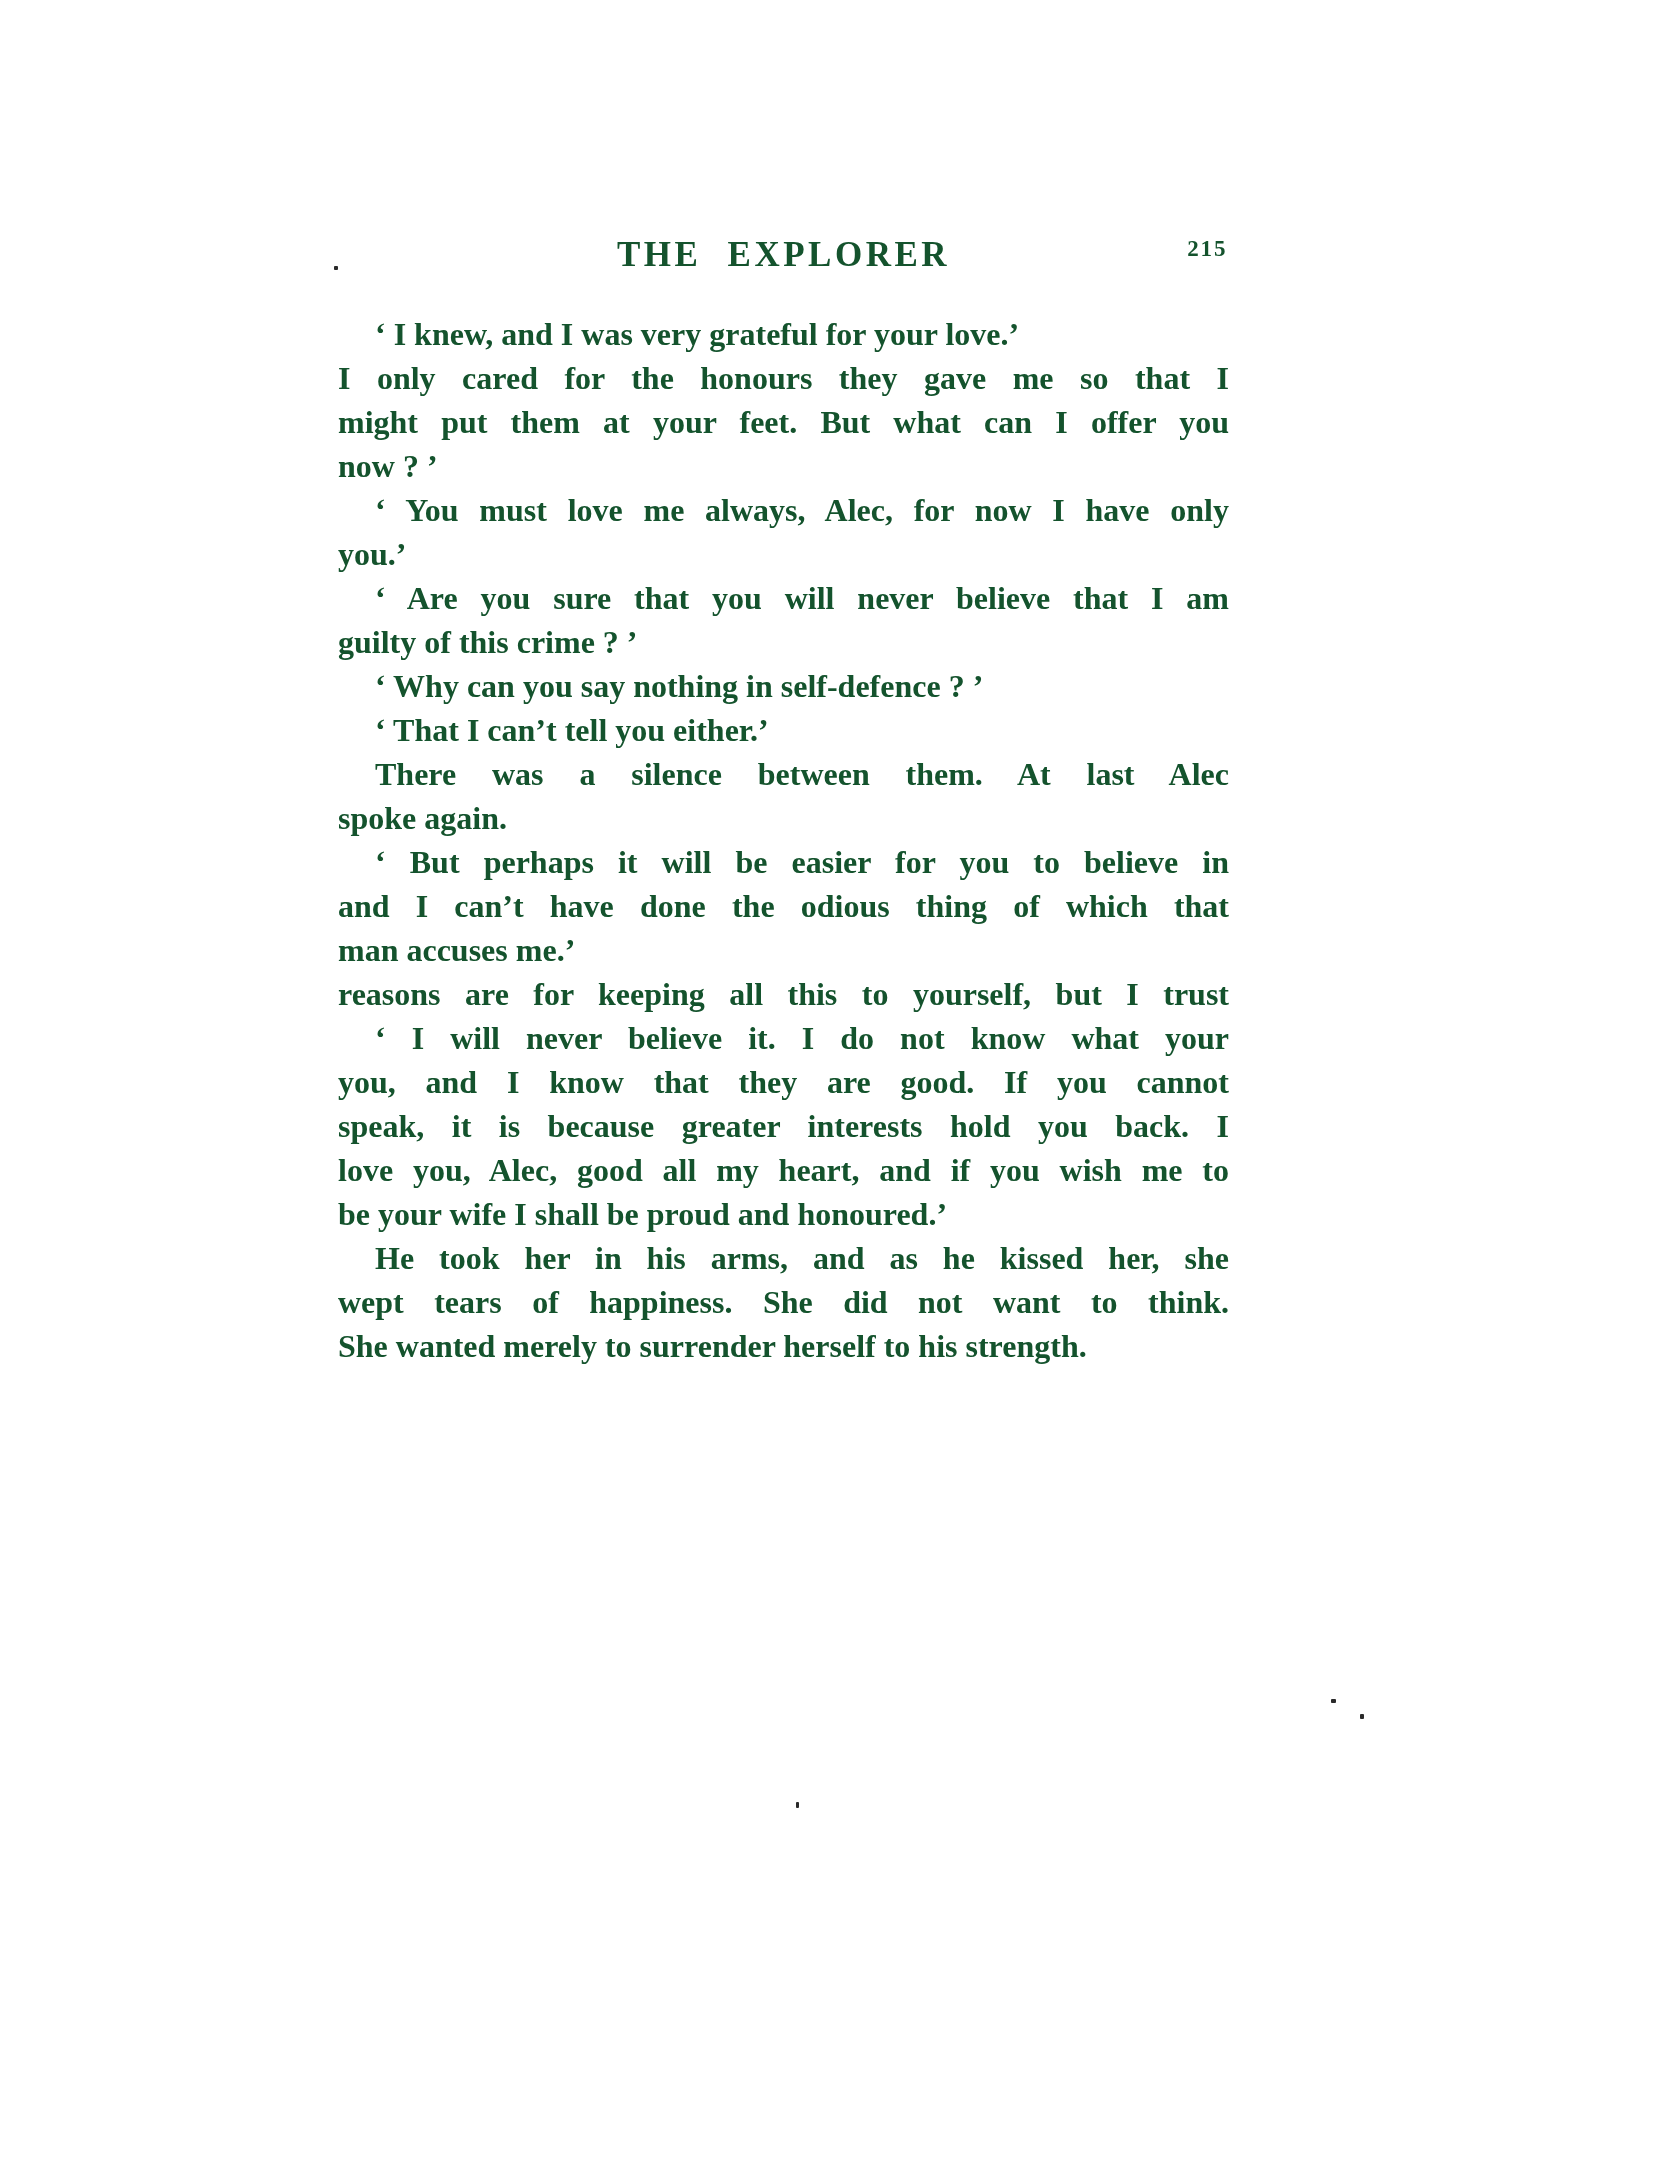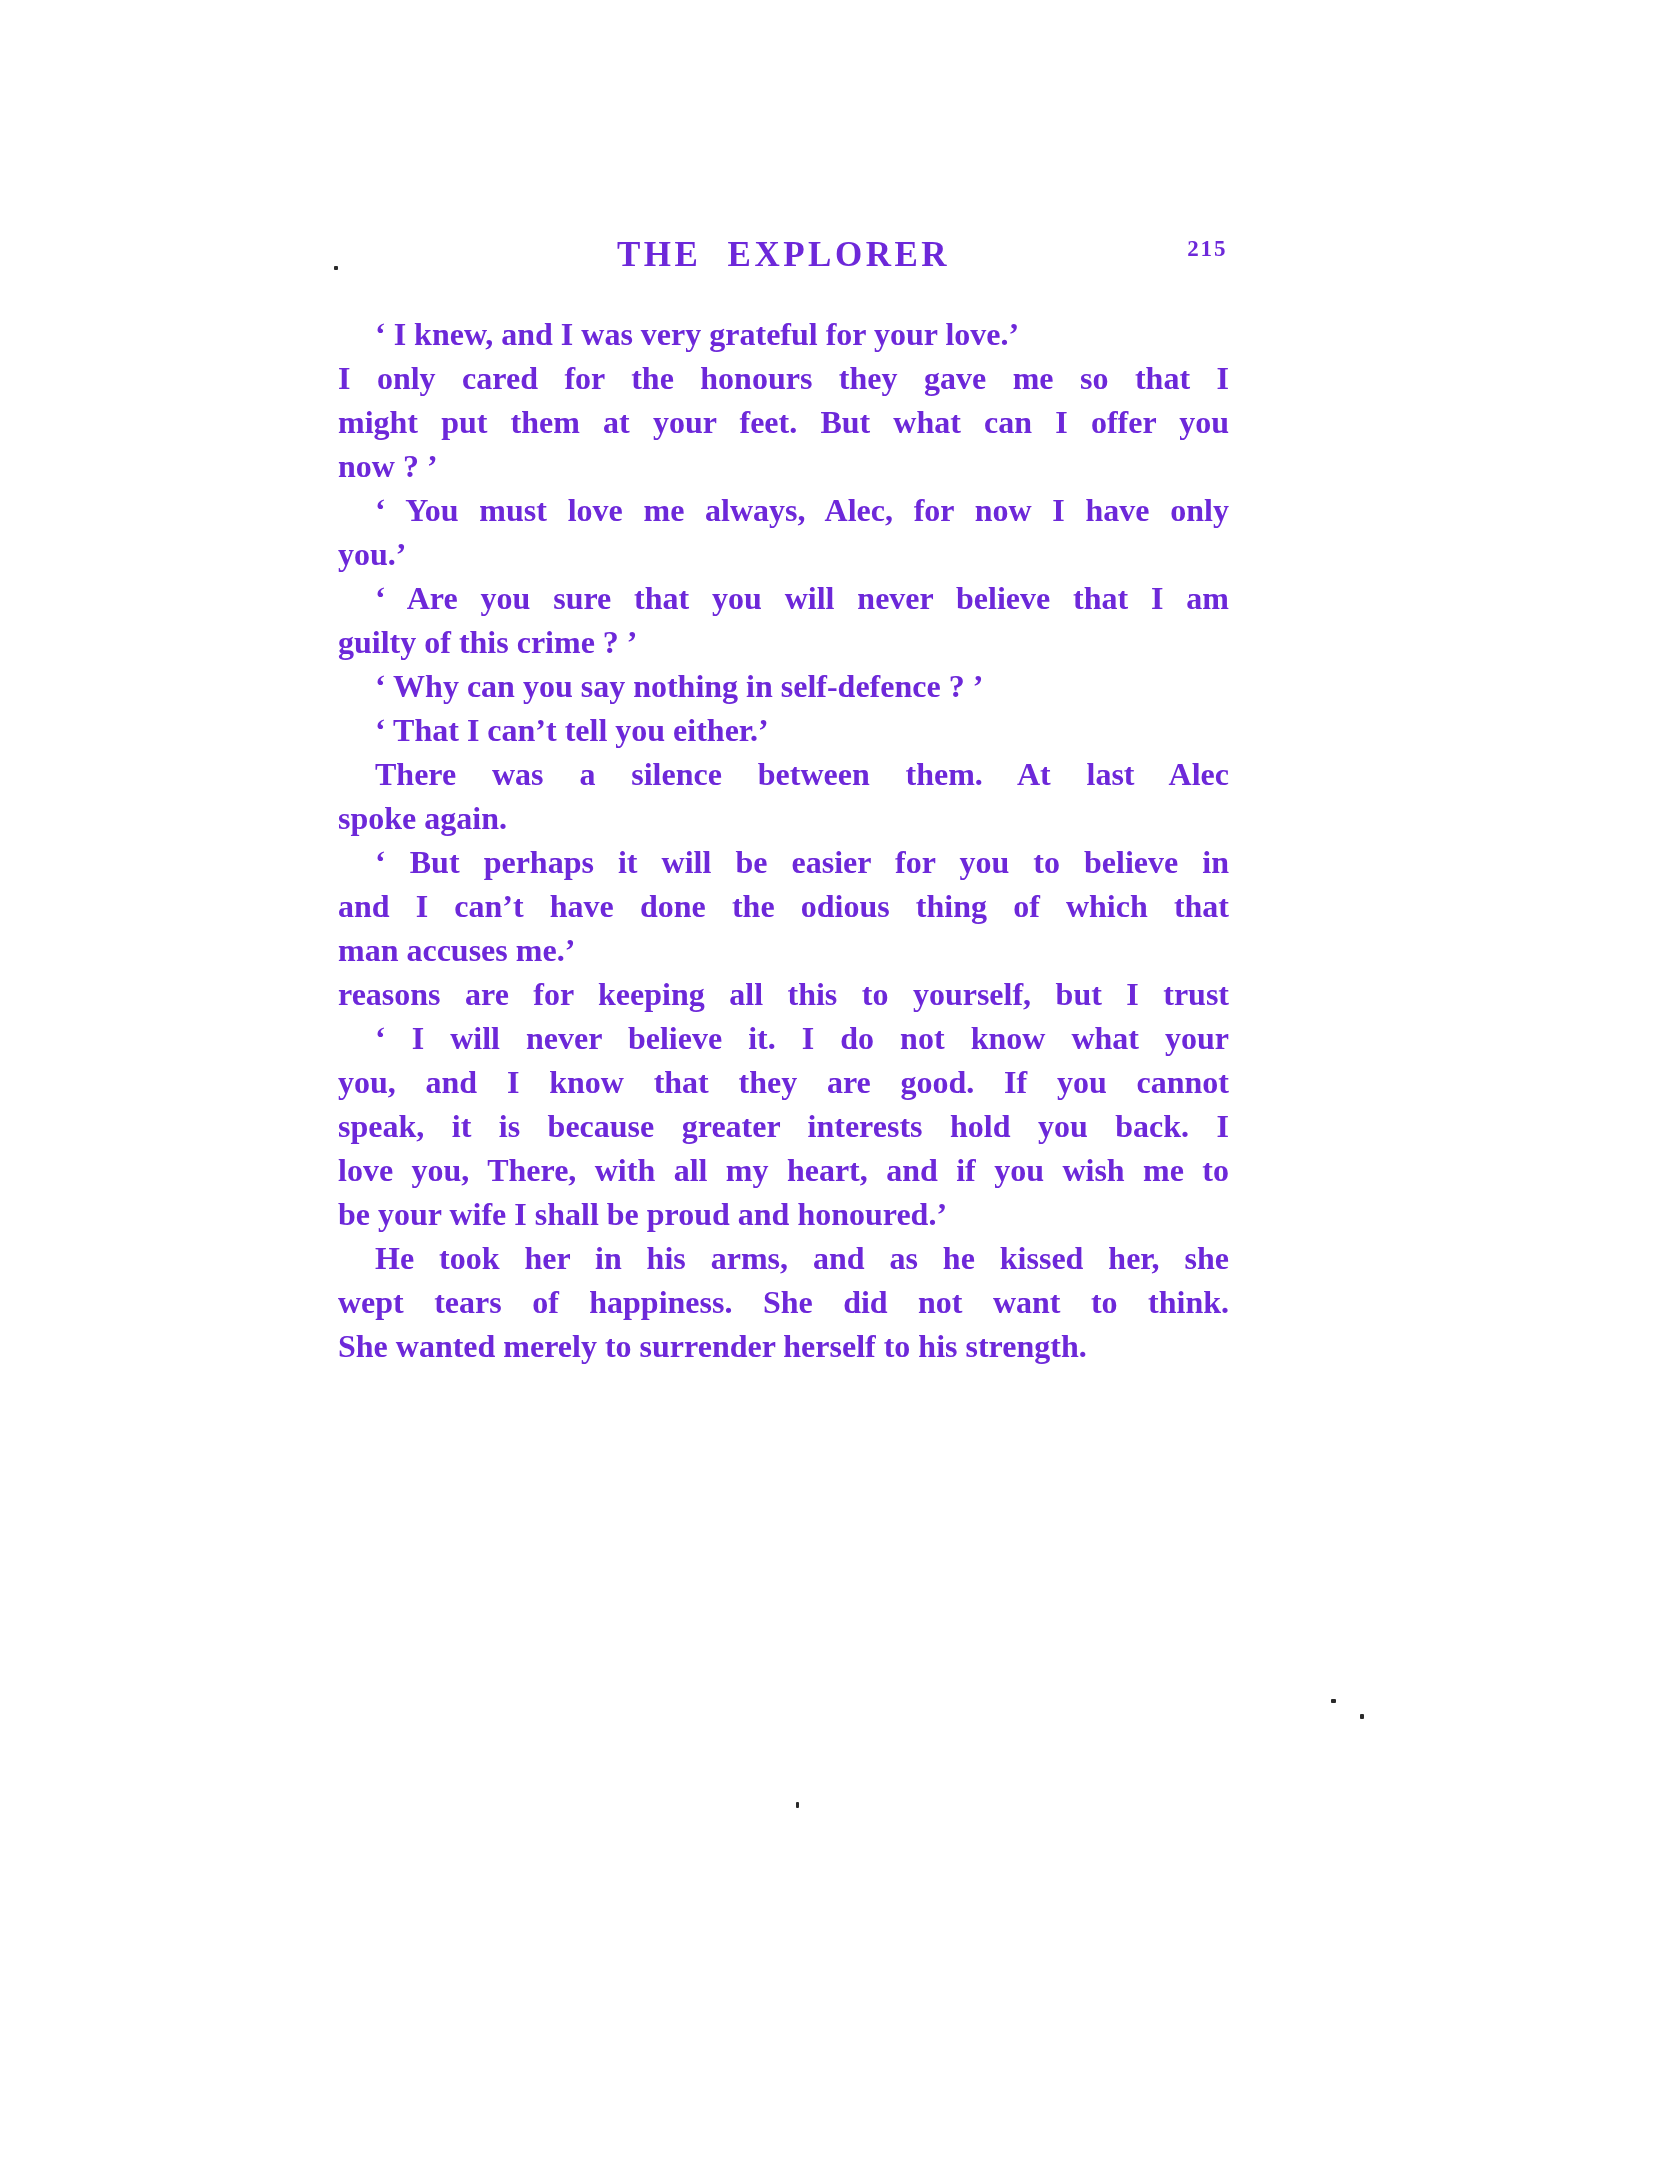--- a/index.html
+++ b/index.html
@@ -5,21 +5,21 @@
   html, body {
     margin: 0;
     padding: 0;
     background: #ffffff;
   }
   .page {
     position: relative;
     width: 1672px;
     height: 2173px;
     background: #ffffff;
-    color: #6d28d9;
+    color: #14532d;
     font-family: "Liberation Serif", serif;
     font-weight: bold;
     overflow: hidden;
   }
   .text-block {
     position: absolute;
     left: 338px;
     top: 235px;
     width: 891px;
   }
@@ -127,21 +127,21 @@
         <div class="line first-indent">‘ But perhaps it will be easier for you to believe in</div>
         <div class="line">and I can’t have done the odious thing of which that</div>
         <div class="line last">man accuses me.’</div>
       </div>
 
       <div class="paragraph">
         <div class="line">reasons are for keeping all this to yourself, but I trust</div>
         <div class="line first-indent">‘ I will never believe it. I do not know what your</div>
         <div class="line">you, and I know that they are good. If you cannot</div>
         <div class="line">speak, it is because greater interests hold you back. I</div>
-        <div class="line">love you, There, with all my heart, and if you wish me to</div>
+        <div class="line">love you, Alec, good all my heart, and if you wish me to</div>
         <div class="line last">be your wife I shall be proud and honoured.’</div>
       </div>
 
       <div class="paragraph">
         <div class="line first-indent">He took her in his arms, and as he kissed her, she</div>
         <div class="line">wept tears of happiness. She did not want to think.</div>
         <div class="line last">She wanted merely to surrender herself to his strength.</div>
       </div>
 
     </div>

